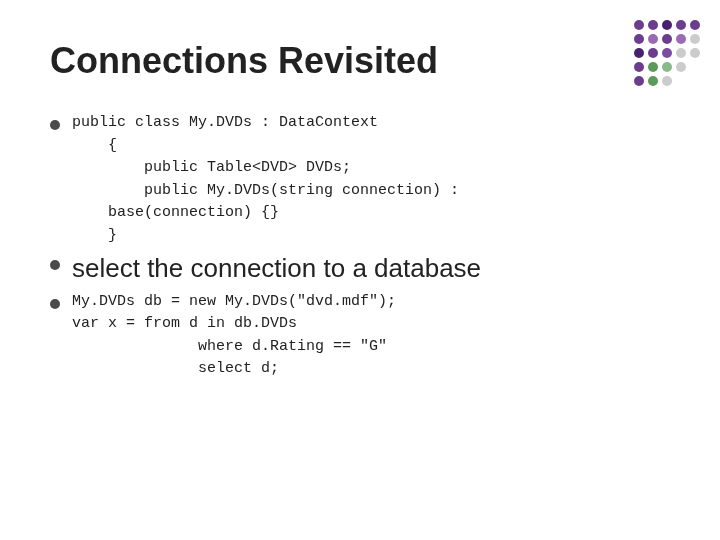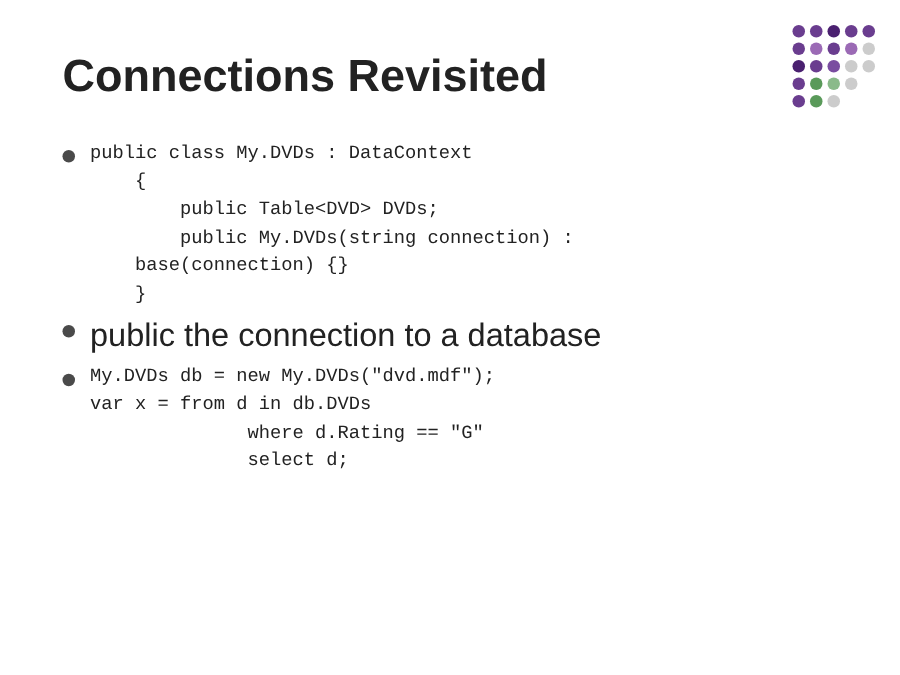--- a/index.html
+++ b/index.html
@@ -150,21 +150,21 @@
         public Table&lt;DVD&gt; DVDs;
         public My.DVDs(string connection) :
     base(connection) {}
     }</span>
       </div>
     </div>
 
     <div class="bullet-item">
       <div class="bullet-dot"></div>
       <div class="bullet-content">
-        <span class="text-bullet">public the connection to a database</span>
+        <span class="text-bullet">select the connection to a database</span>
       </div>
     </div>
 
     <div class="bullet-item">
       <div class="bullet-dot"></div>
       <div class="bullet-content">
         <span class="code-block">My.DVDs db = new My.DVDs("dvd.mdf");
 var x = from d in db.DVDs
               where d.Rating == "G"
               select d;</span>

